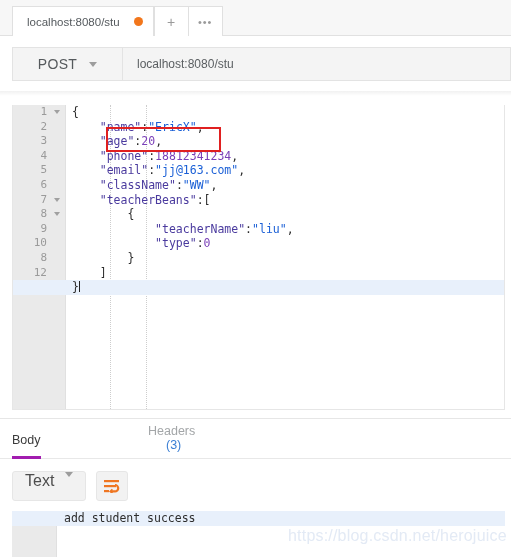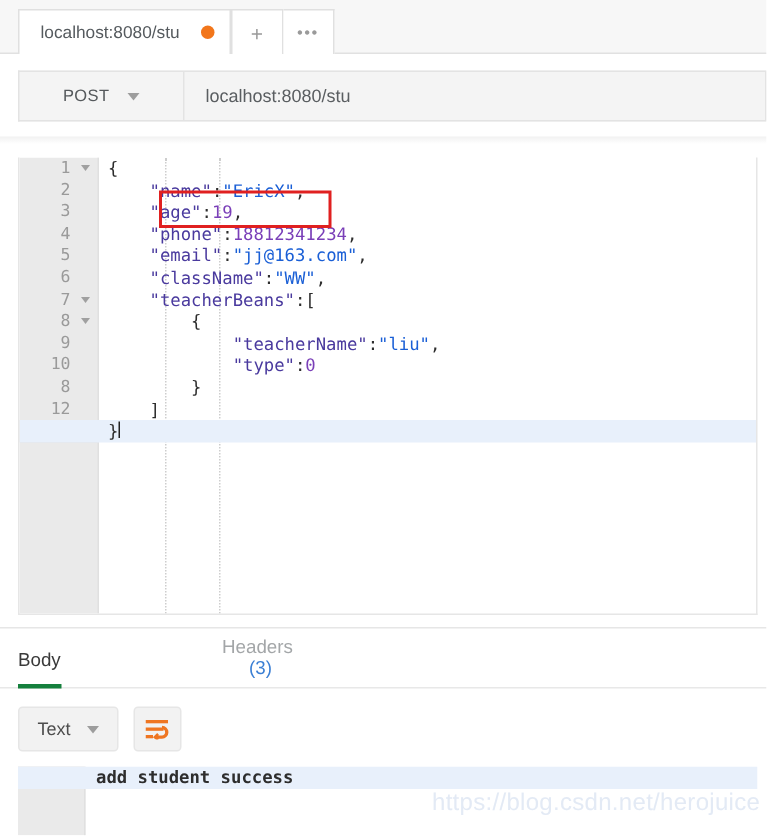--- a/index.html
+++ b/index.html
@@ -95,21 +95,21 @@
     border: 1px solid #e3e3e3;
     border-right: none;
     display: flex;
     align-items: center;
     justify-content: center;
     gap: 12px;
     cursor: pointer;
     box-sizing: border-box;
   }
   .method-label {
-    font-size: 11px;
+    font-size: 14px;
     color: #55595c;
     letter-spacing: .3px;
   }
   .chev {
     width: 0; height: 0;
     border-left: 4px solid transparent;
     border-right: 4px solid transparent;
     border-top: 5px solid #9d9d9d;
   }
   .url-box {
@@ -239,21 +239,21 @@
     height: 35px;
     display: flex;
     align-items: center;
     font-size: 12.5px;
     color: #a3a6a8;
     cursor: pointer;
     box-sizing: border-box;
   }
   .resp-tab.active {
     color: #3a3a3a;
-    border-bottom: 3px solid #15803d;
+    border-bottom: 3px solid #a21caf;
   }
   .badge-count { color: #3b7fd4; margin-left: 4px; }
 
   .fmt-bar {
     position: absolute;
     left: 12px; top: 471px;
     display: flex;
     align-items: stretch;
     gap: 10px;
     height: 30px;
@@ -269,27 +269,26 @@
     padding: 0 16px;
     display: flex;
     align-items: center;
     font-size: 12px;
     color: #a7a7a7;
     cursor: pointer;
   }
   .seg.active { color: #4d4d4d; }
   .type-select {
     display: flex;
-    align-items: center;
     gap: 11px;
     padding: 0 12px;
     background: #f2f2f2;
     border: 1px solid #e6e6e6;
     border-radius: 3px;
-    font-size: 12px;
+    font-size: 16px;
     color: #4d4d4d;
     cursor: pointer;
   }
   .wrap-btn {
     width: 30px;
     background: #f2f2f2;
     border: 1px solid #e6e6e6;
     border-radius: 3px;
     display: flex;
     align-items: center;
@@ -297,21 +296,20 @@
     cursor: pointer;
   }
 
   .resp-body {
     position: absolute;
     left: 12px; top: 511px;
     width: 493px; height: 46px;
     background: #ffffff;
     box-sizing: border-box;
     overflow: hidden;
-    font-weight: bold;
   }
   .resp-gutter {
     position: absolute;
     left: 0; top: 0;
     width: 45px; height: 100%;
     background: #eaeaea;
     border-right: 1px solid #e0e0e0;
     box-sizing: border-box;
   }
   .resp-gutter-line {
@@ -393,21 +391,21 @@
       <div class="gutter-line">10</div>
       <div class="gutter-line">8</div>
       <div class="gutter-line">12</div>
       <div class="gutter-line active">13</div>
     </div>
   <div class="code" id="code">
     <div class="indent-guide" style="left:43px;"></div>
     <div class="indent-guide" style="left:79px;"></div>
   <div class="code-line"><span class="tk-punc">{</span></div>
       <div class="code-line"><span class="tk-punc">    </span><span class="tk-key">"name"</span><span class="tk-punc">:</span><span class="tk-str">"EricX"</span><span class="tk-punc">,</span></div>
-      <div class="code-line"><span class="tk-punc">    </span><span class="tk-key">"age"</span><span class="tk-punc">:</span><span class="tk-num">19</span><span class="tk-punc">,</span></div>
+      <div class="code-line"><span class="tk-punc">    </span><span class="tk-key">"age"</span><span class="tk-punc">:</span><span class="tk-num">20</span><span class="tk-punc">,</span></div>
       <div class="code-line"><span class="tk-punc">    </span><span class="tk-key">"phone"</span><span class="tk-punc">:</span><span class="tk-num">18812341234</span><span class="tk-punc">,</span></div>
       <div class="code-line"><span class="tk-punc">    </span><span class="tk-key">"email"</span><span class="tk-punc">:</span><span class="tk-str">"jj@163.com"</span><span class="tk-punc">,</span></div>
       <div class="code-line"><span class="tk-punc">    </span><span class="tk-key">"className"</span><span class="tk-punc">:</span><span class="tk-str">"WW"</span><span class="tk-punc">,</span></div>
       <div class="code-line"><span class="tk-punc">    </span><span class="tk-key">"teacherBeans"</span><span class="tk-punc">:[</span></div>
       <div class="code-line"><span class="tk-punc">        {</span></div>
       <div class="code-line"><span class="tk-punc">            </span><span class="tk-key">"teacherName"</span><span class="tk-punc">:</span><span class="tk-str">"liu"</span><span class="tk-punc">,</span></div>
       <div class="code-line"><span class="tk-punc">            </span><span class="tk-key">"type"</span><span class="tk-punc">:</span><span class="tk-num">0</span></div>
       <div class="code-line"><span class="tk-punc">        }</span></div>
       <div class="code-line"><span class="tk-punc">    ]</span></div>
       <div class="code-line active-line"><span class="tk-punc">}</span><span class="caret"></span></div>

